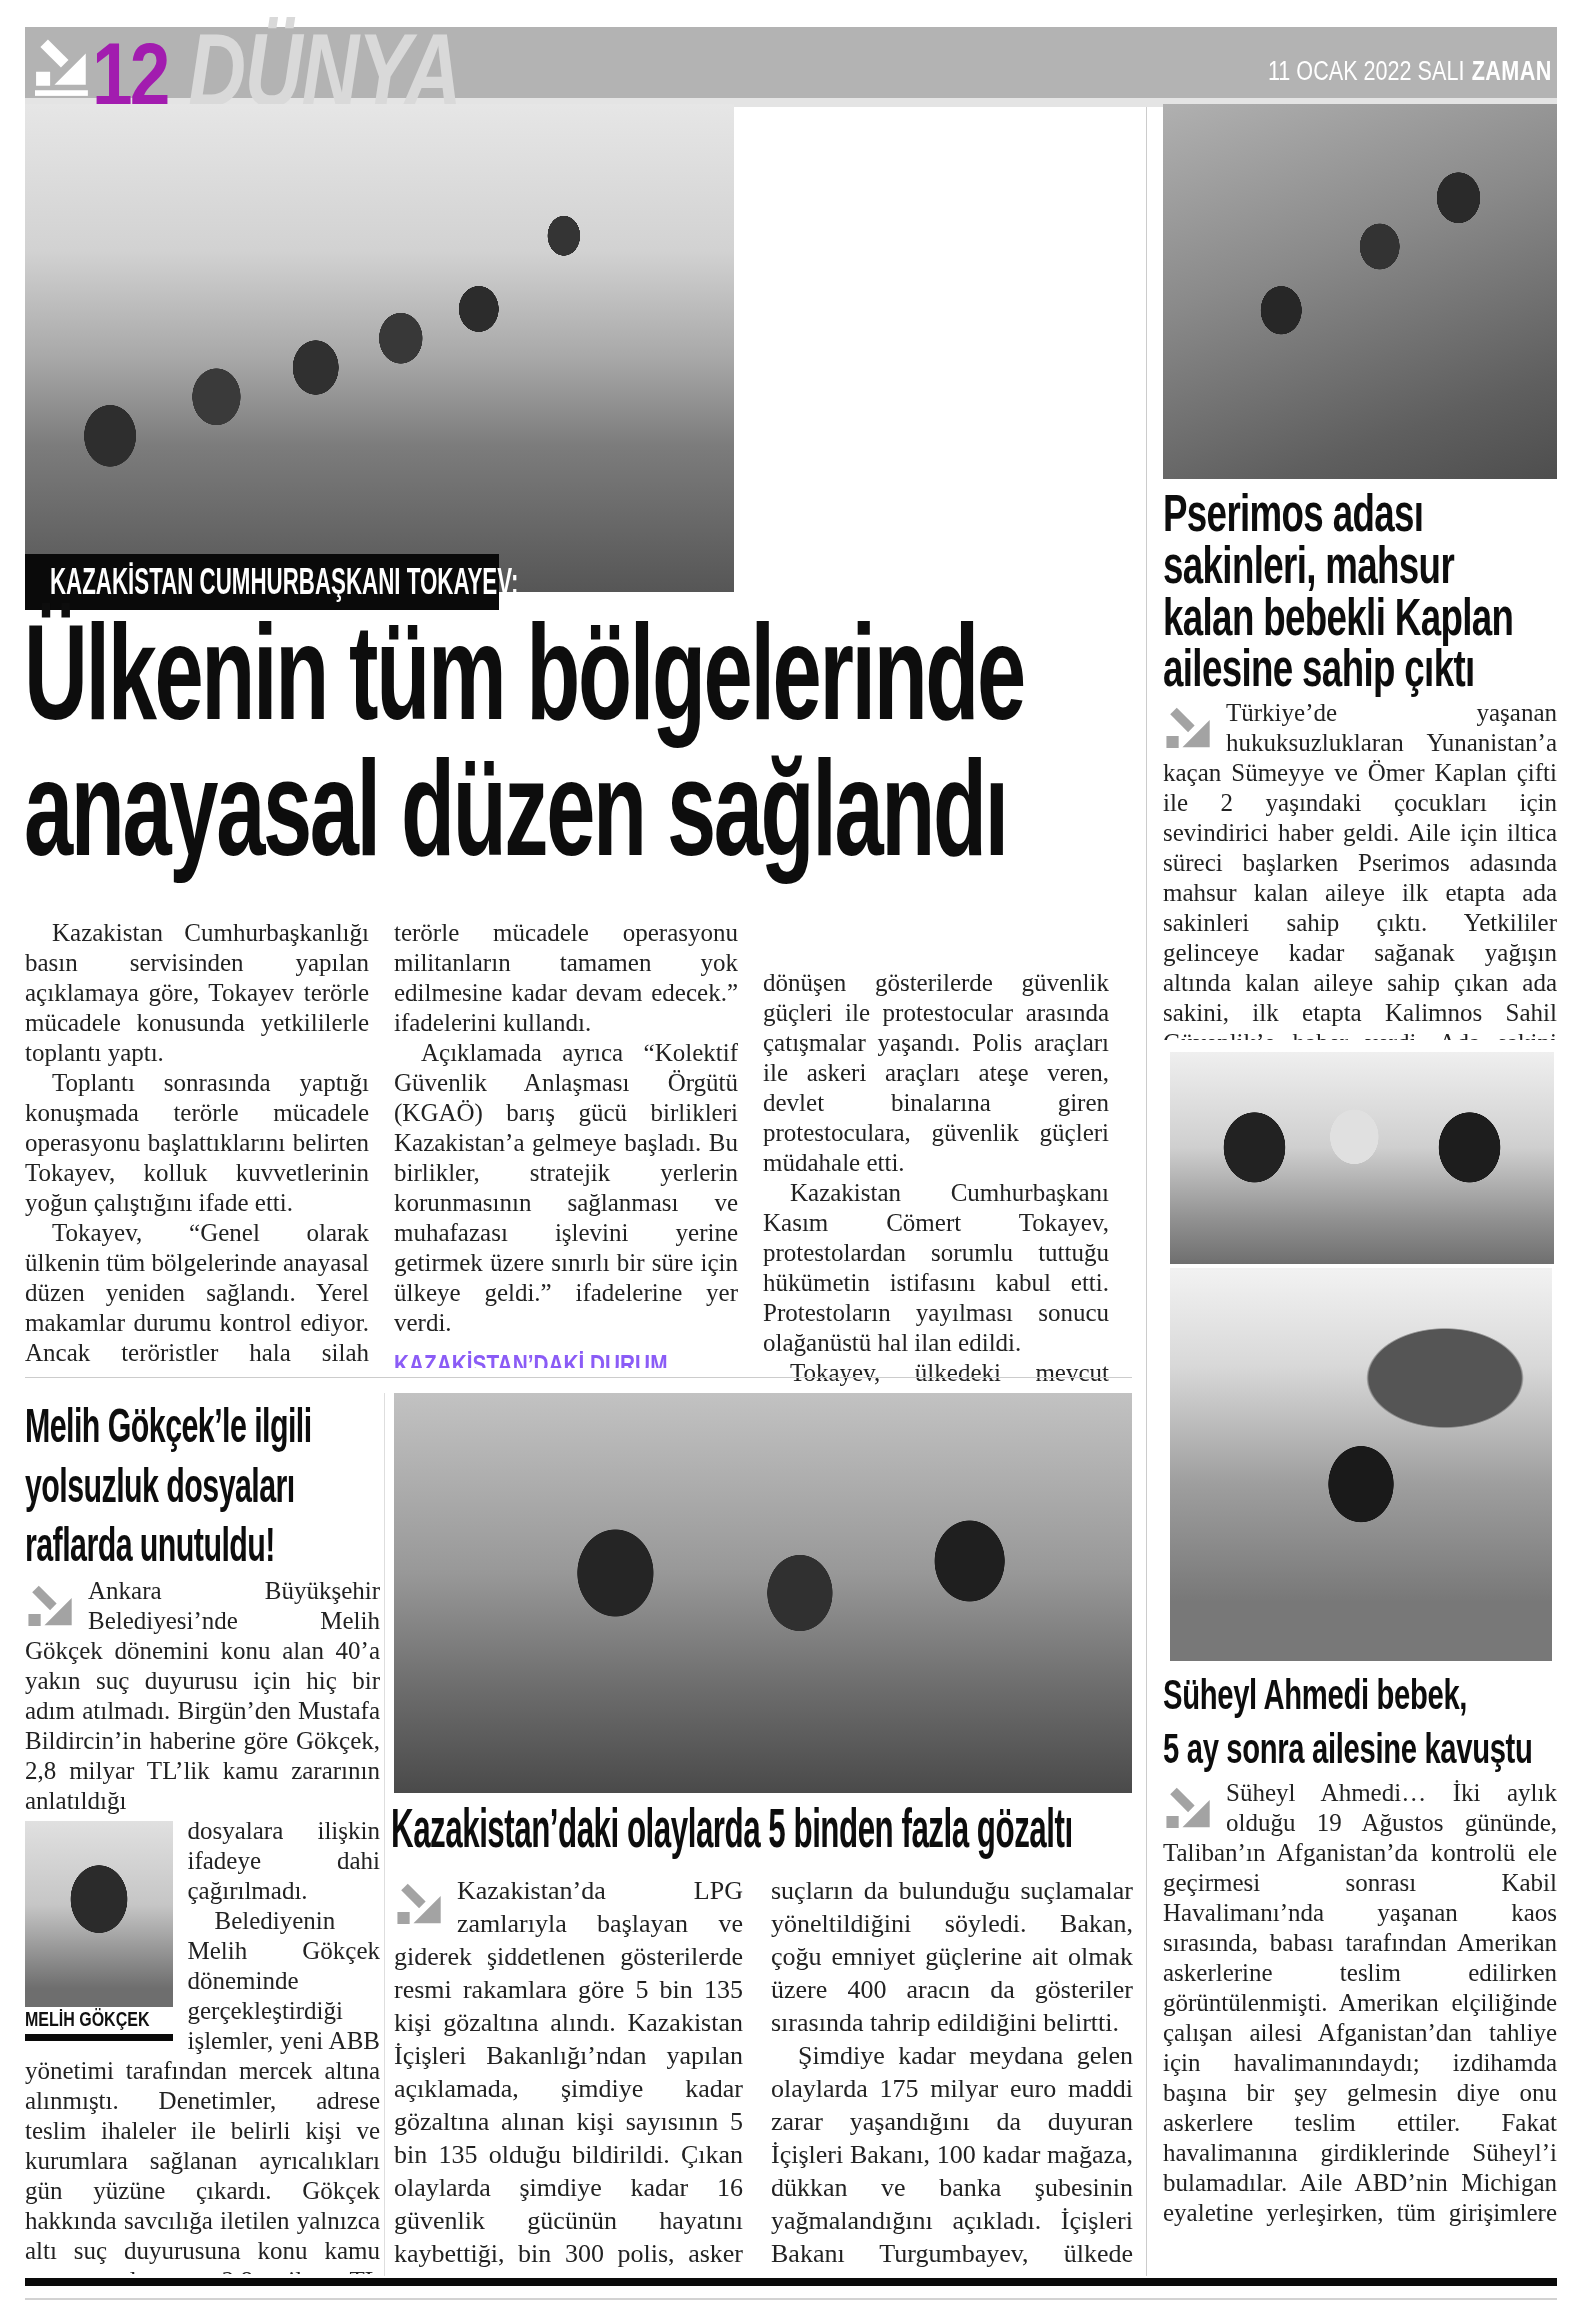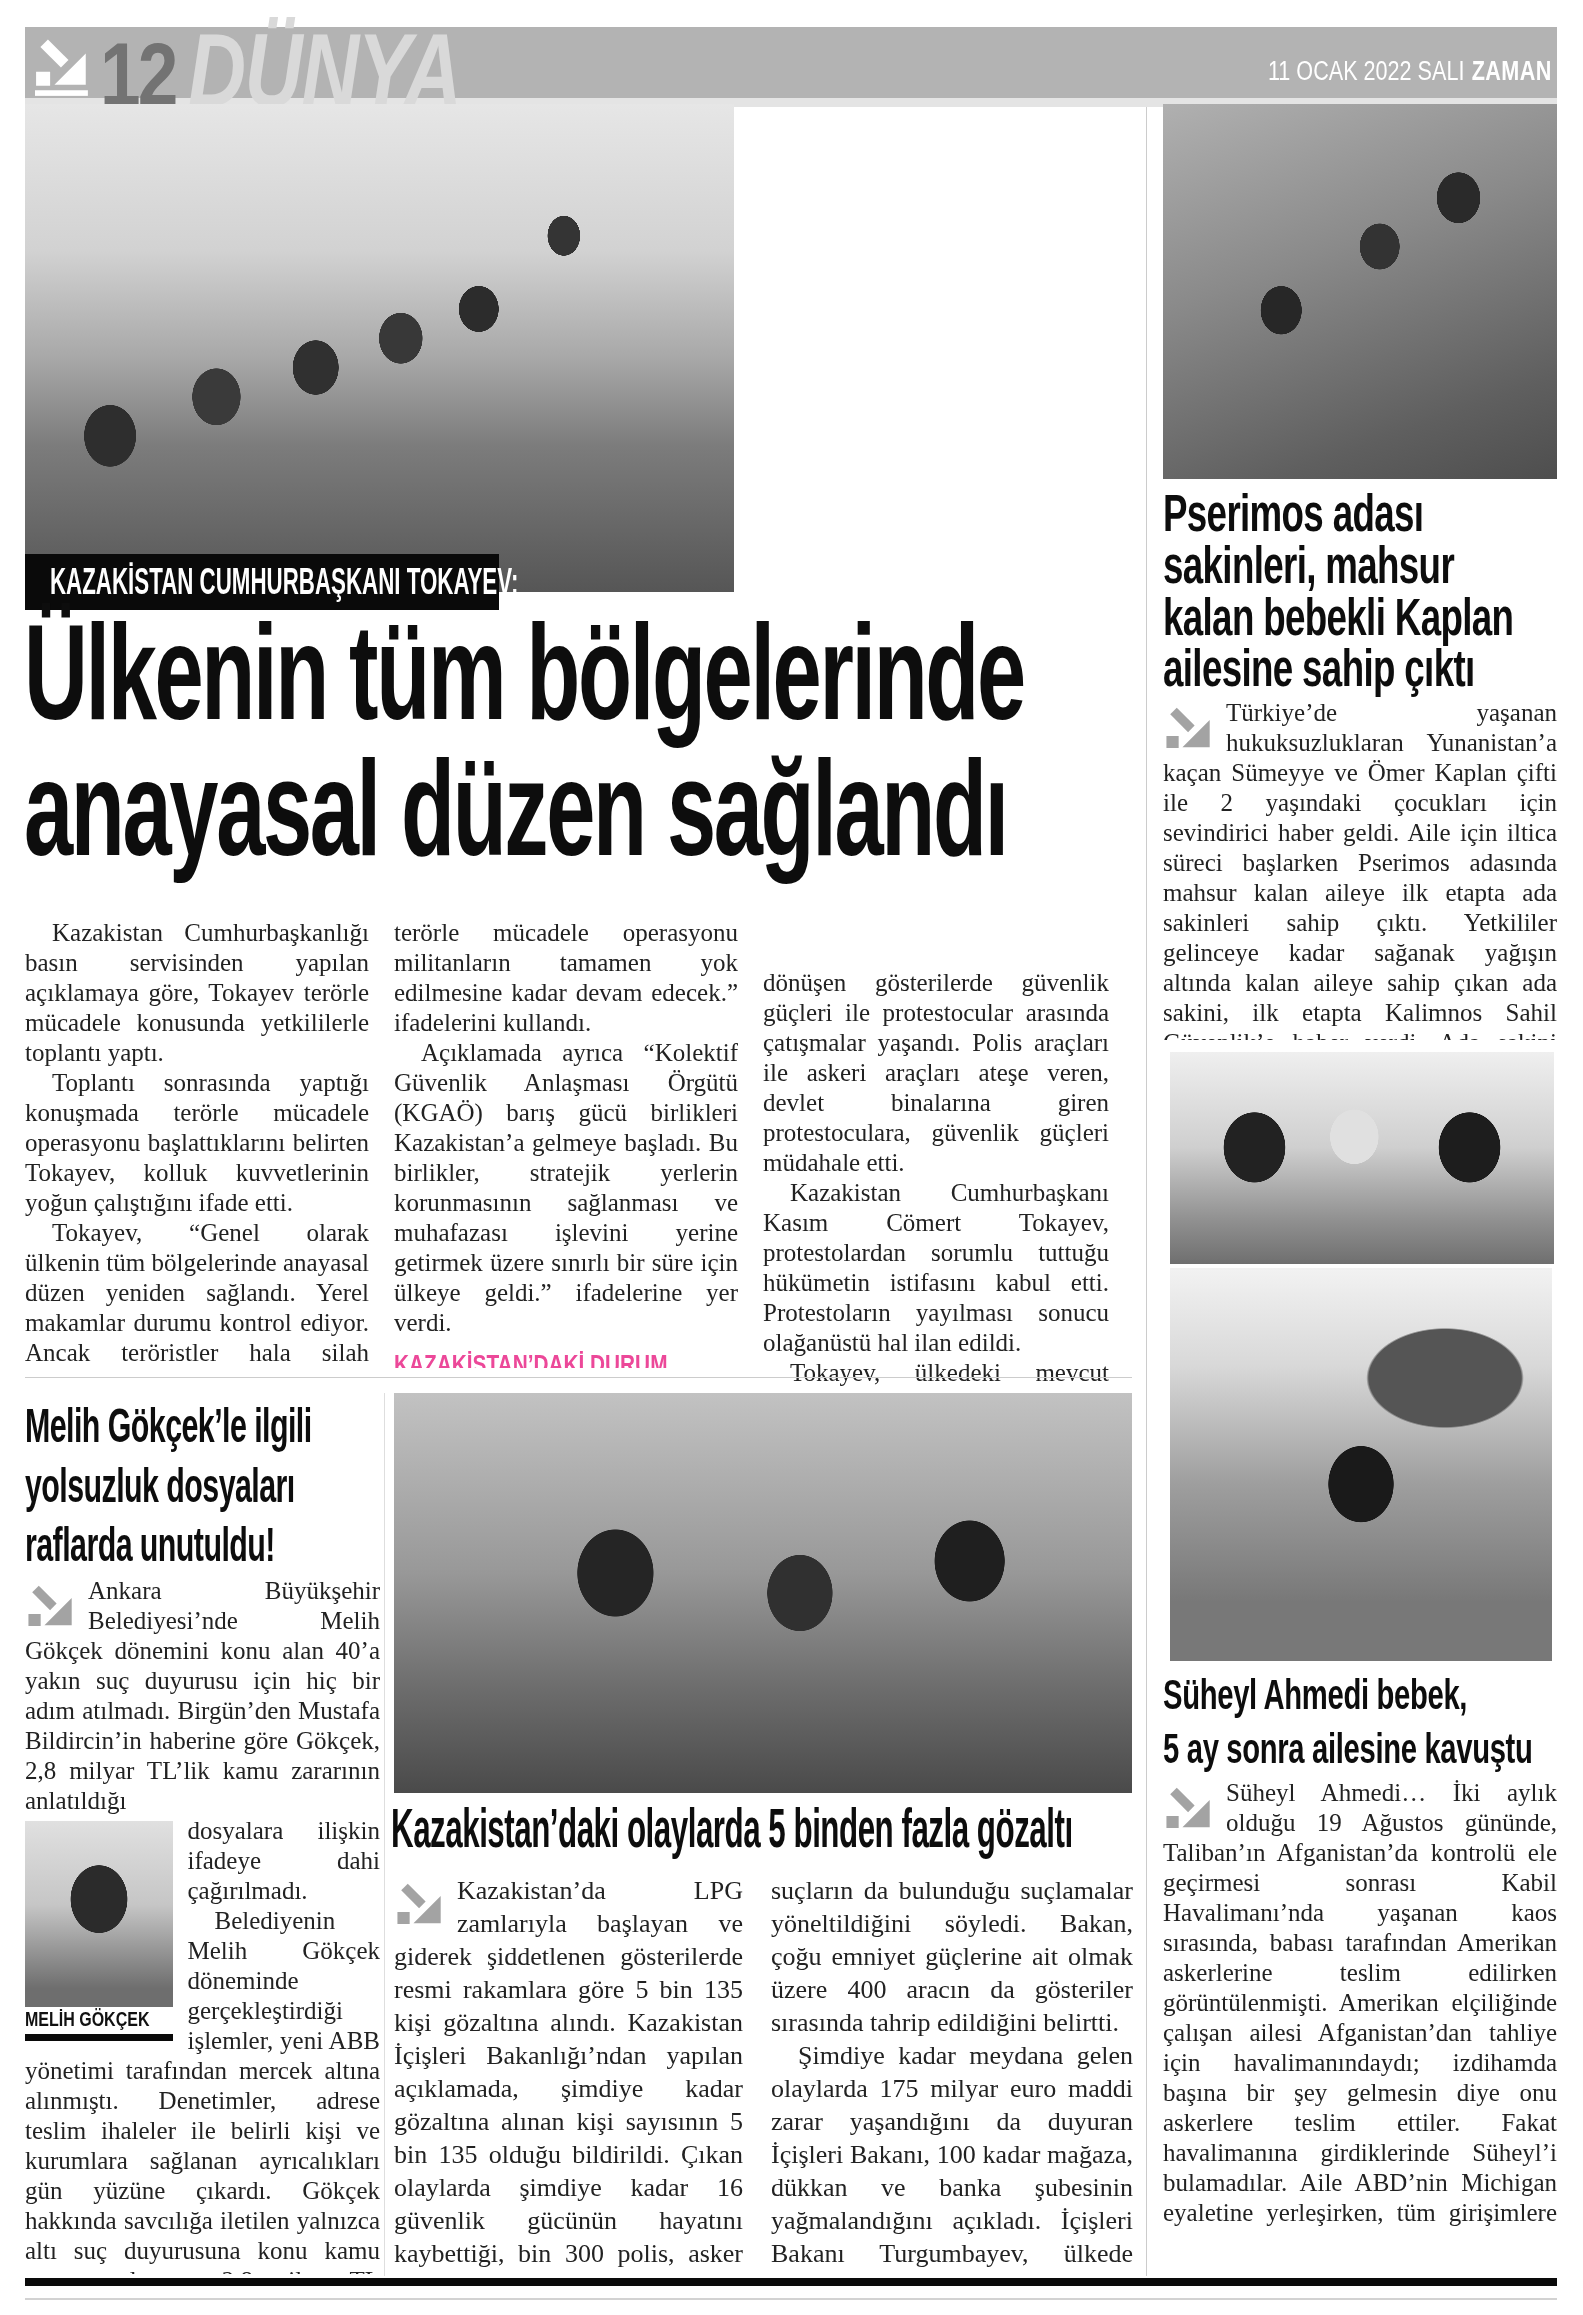--- a/index.html
+++ b/index.html
@@ -5,21 +5,21 @@
   html,body{margin:0;padding:0;background:#ffffff;}
   #page{position:relative;width:1583px;height:2316px;background:#ffffff;overflow:hidden;
         font-family:"Liberation Serif", serif;color:#1c1c1c;}
   .abs{position:absolute;}
   .cond{display:inline-block;transform-origin:0 0;white-space:nowrap;}
   .sans{font-family:"Liberation Sans", sans-serif;}
   
   .header-bar{left:25px;top:27px;width:1532px;height:71px;background:#b3b3b3;}
   .header-strip{left:25px;top:98px;width:1532px;height:9px;background:#e4e4e4;}
   .logo{left:33px;top:34px;width:58px;height:60px;color:#ffffff;}
-  .pagenum{left:100px;top:33px;font-size:89px;line-height:83px;font-weight:bold;color:#737373;
+  .pagenum{left:92px;top:33px;font-size:89px;line-height:83px;font-weight:bold;color:#a21caf;
            letter-spacing:-3.6px;}
   .secttl{left:188px;top:20px;font-size:103px;line-height:101px;font-weight:bold;color:#d9d9d9;
           letter-spacing:-1.8px;font-style:italic;}
   .dateblk{right:31px;top:56px;text-align:right;color:#ffffff;font-size:27px;line-height:31px;}
   .dateblk .cond{transform-origin:100% 0;transform:scaleX(.8);}
   .brand{font-weight:bold;margin-left:9px;letter-spacing:0.5px;}
   
   .photo{background-color:#9a9a9a;}
   .photo-meeting{
     background:
@@ -71,21 +71,21 @@
   .hl-goz{left:391px;top:1796px;font-size:56px;line-height:63px;letter-spacing:-0.9px;}
   .hl-goz .cond{transform:scaleX(.56);}
   .hl-suh{left:1163px;font-size:43px;line-height:54px;letter-spacing:-0.5px;}
   .hl-suh .cond{transform:scaleX(.68);}
   
   .bodycol{font-size:25px;line-height:30px;text-align:justify;color:#222222;}
   .bodycol p{margin:0;}
   .bodycol p.ind{text-indent:27px;}
   .big .bodycol, .bodycol.big{font-size:26px;line-height:33px;}
   .subhead{font-family:"Liberation Sans", sans-serif;font-weight:bold;font-size:26px;
-           line-height:31px;color:#ec4899;margin:11px 0 1.8px 0;}
+           line-height:31px;color:#8b5cf6;margin:11px 0 1.8px 0;}
   .subhead .cond{transform:scaleX(.8);}
   .drop-arrow{float:left;width:52px;height:47px;color:#a3a3a3;margin:4.5px 11px 0 0;}
   
   .photo-float{float:left;width:148px;margin:5.4px 14.5px 3.6px 0;}
   .photo-float .pic{width:148px;height:186px;}
   .gok-cap{font-family:"Liberation Sans", sans-serif;font-weight:bold;font-size:20px;
            line-height:25px;color:#111111;}
   .gok-cap .cond{transform:scaleX(.8);}
   .cap-bar{width:148px;height:7.2px;background:#0a0a0a;margin-top:1.8px;}
   

